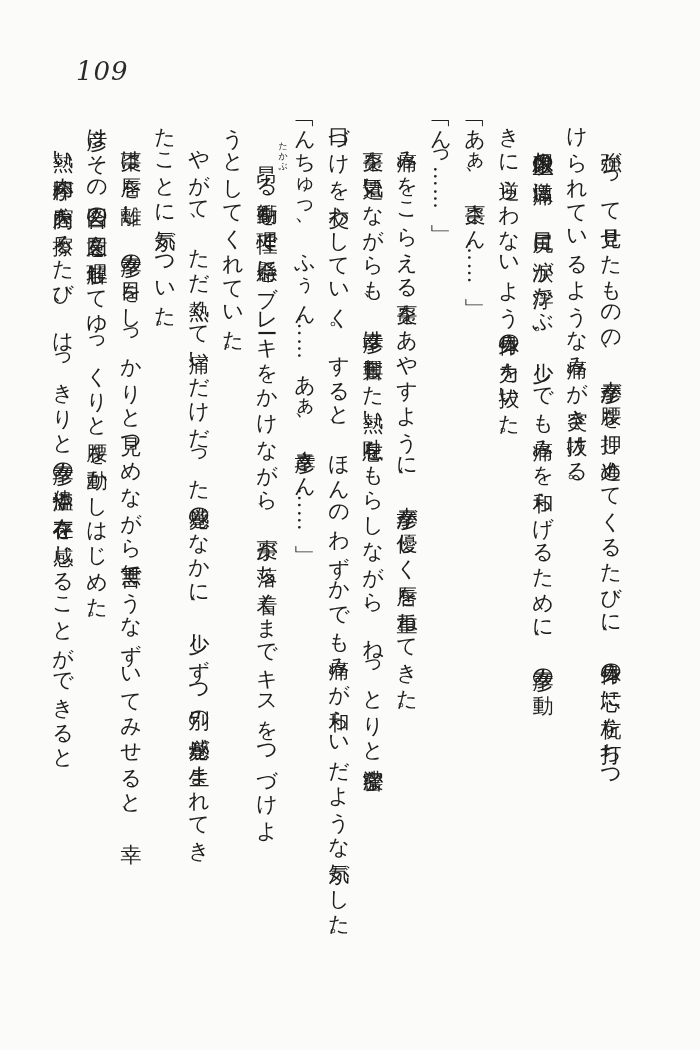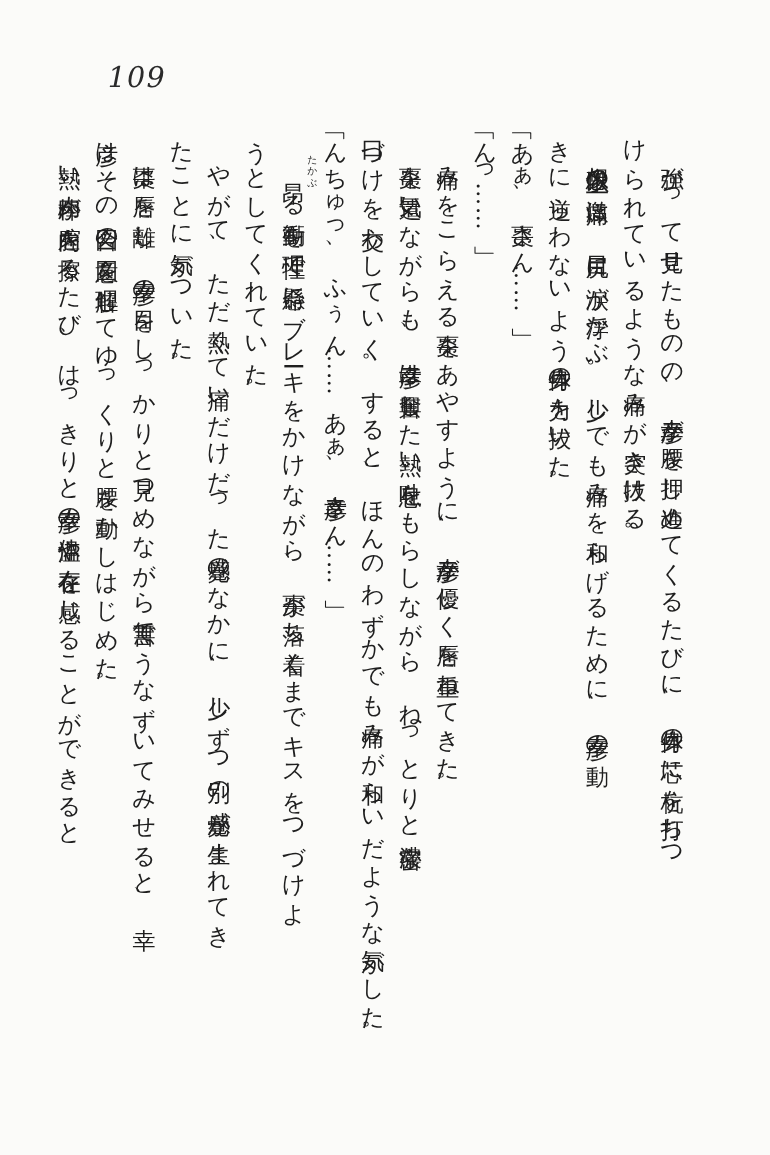--- a/index.html
+++ b/index.html
@@ -13,21 +13,21 @@
     height: 1050px;
     margin: 0 auto;
     background: #fbfbf9;
     overflow: hidden;
     font-family: "DejaVu Serif", "Liberation Serif", serif;
     color: #1e1e1e;
   }
   .page-number {
     position: absolute;
     top: 56px;
-    left: 98px;
+    left: 76px;
     font-size: 26px;
     font-style: italic;
     letter-spacing: 1px;
     color: #2a2a2a;
   }
   .text-block {
     position: absolute;
     top: 113px;
     right: 72px;
     height: 858px;

